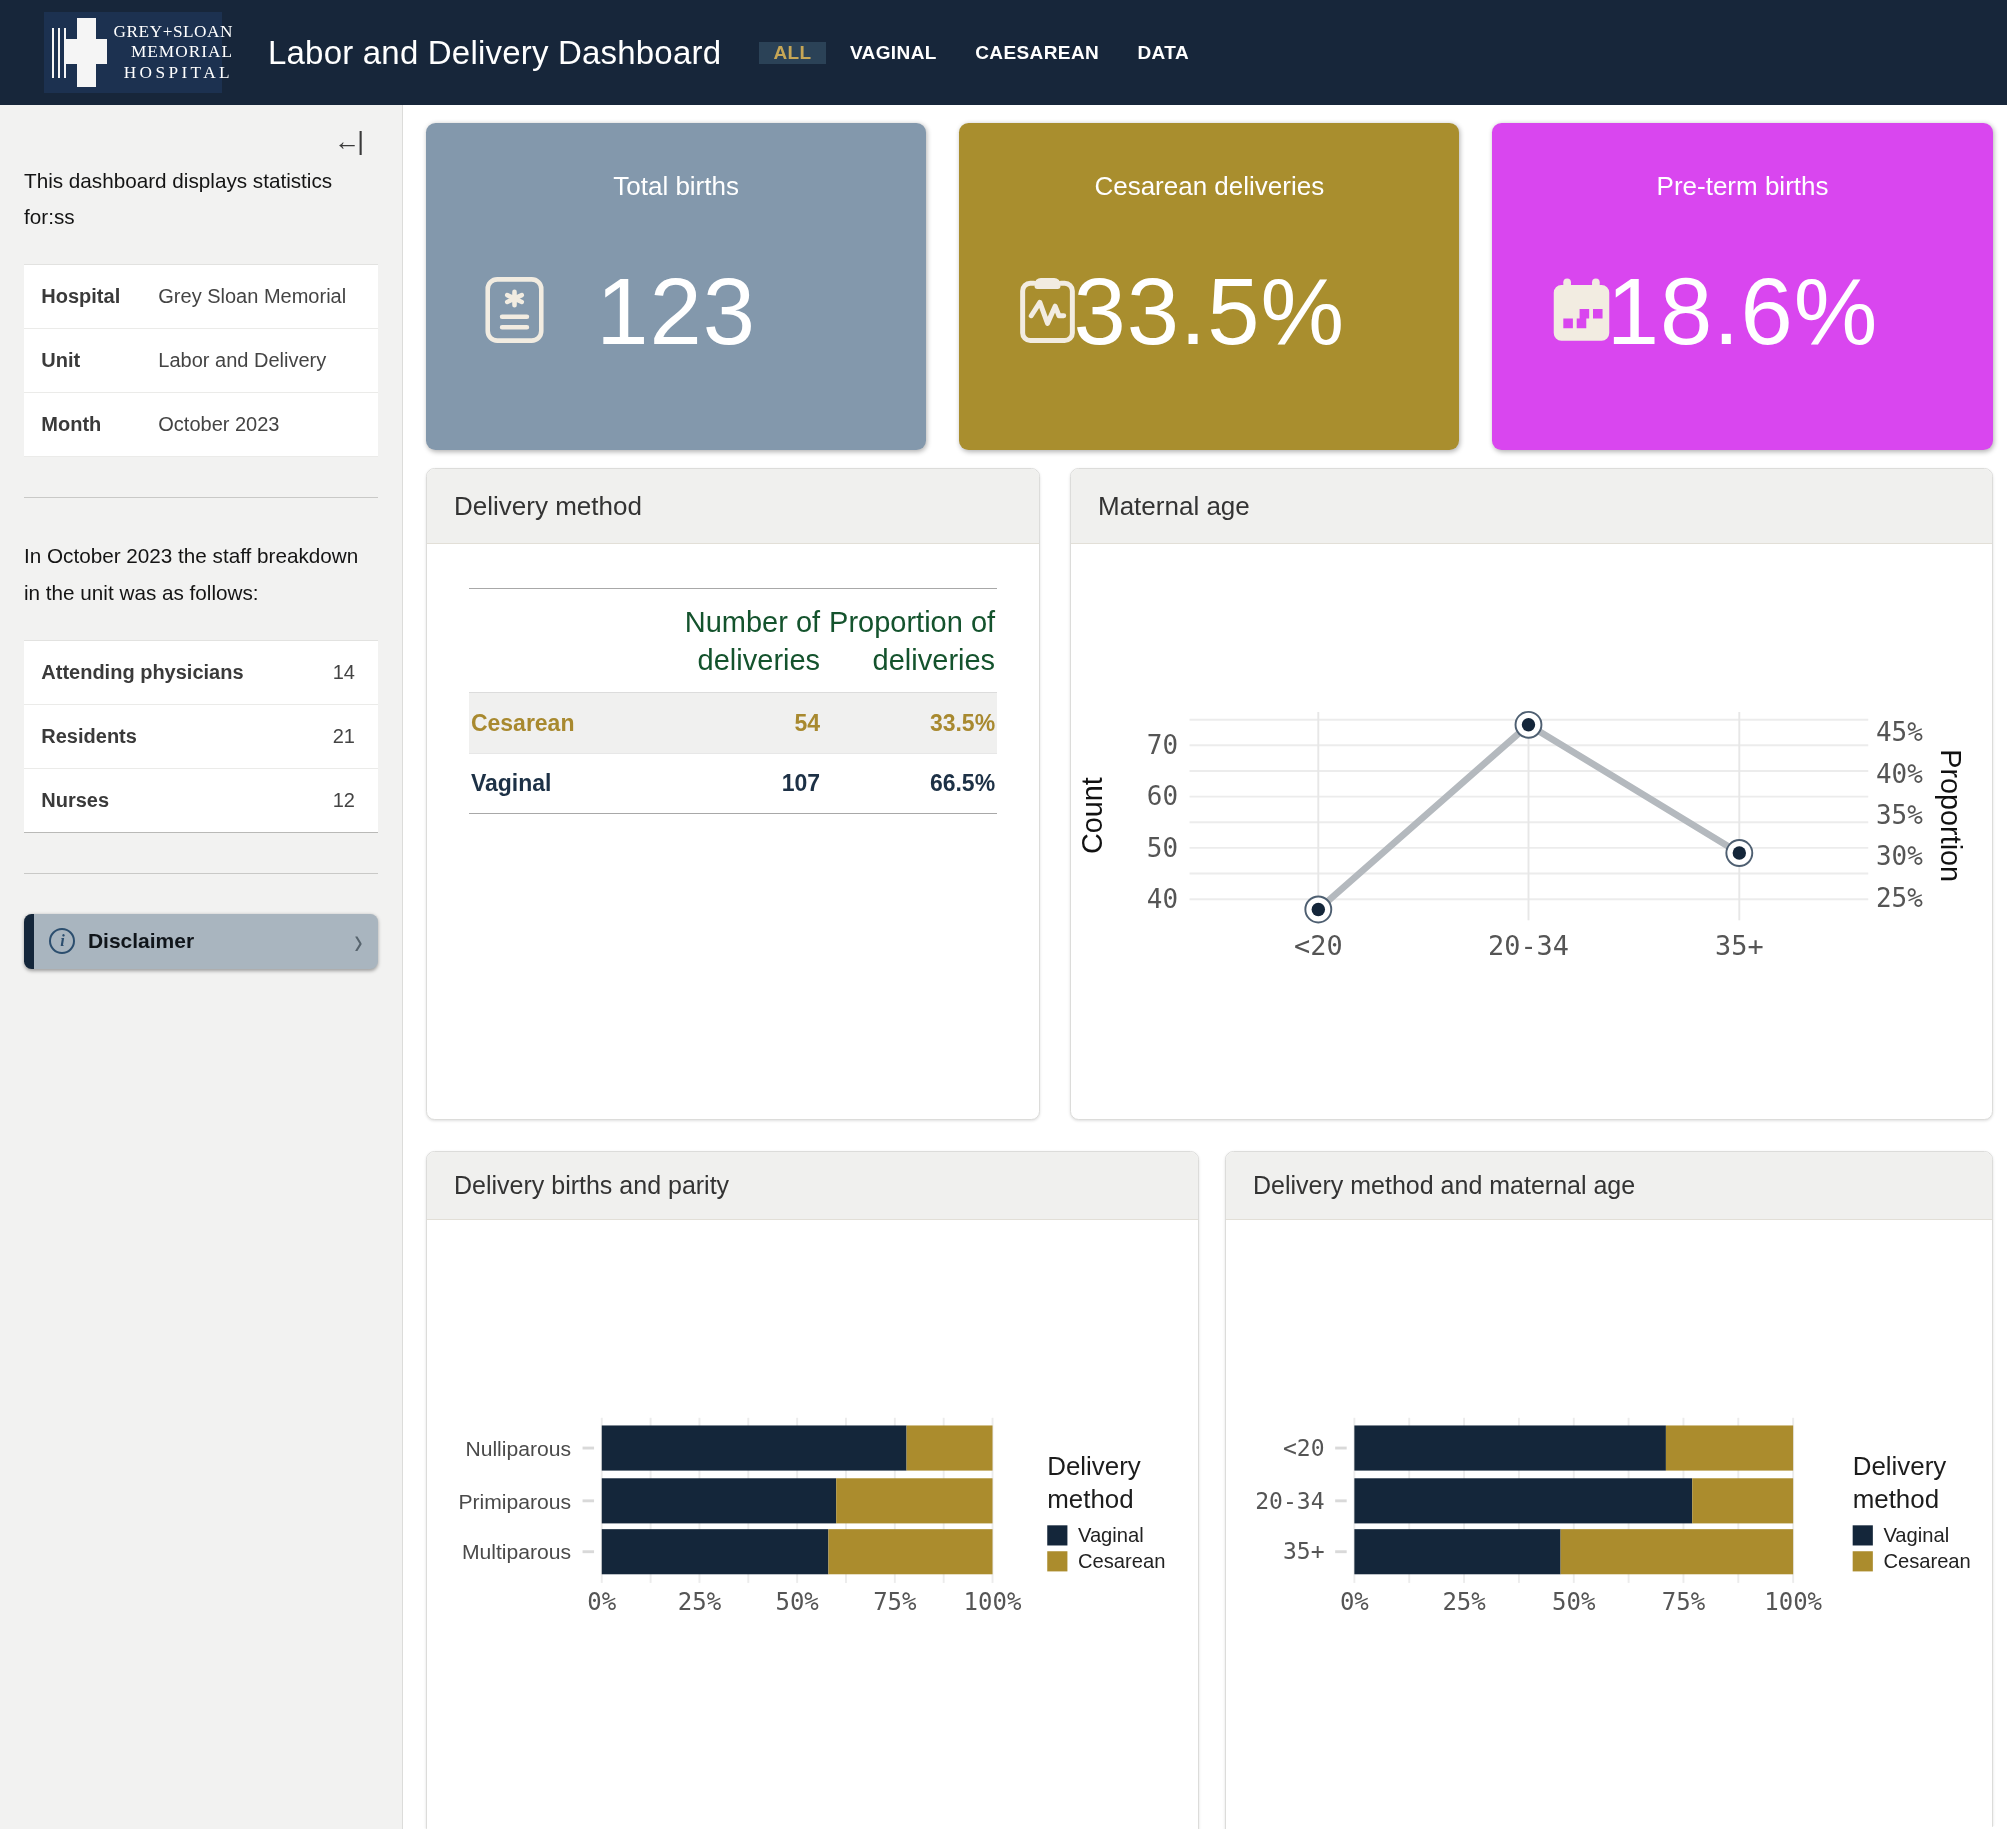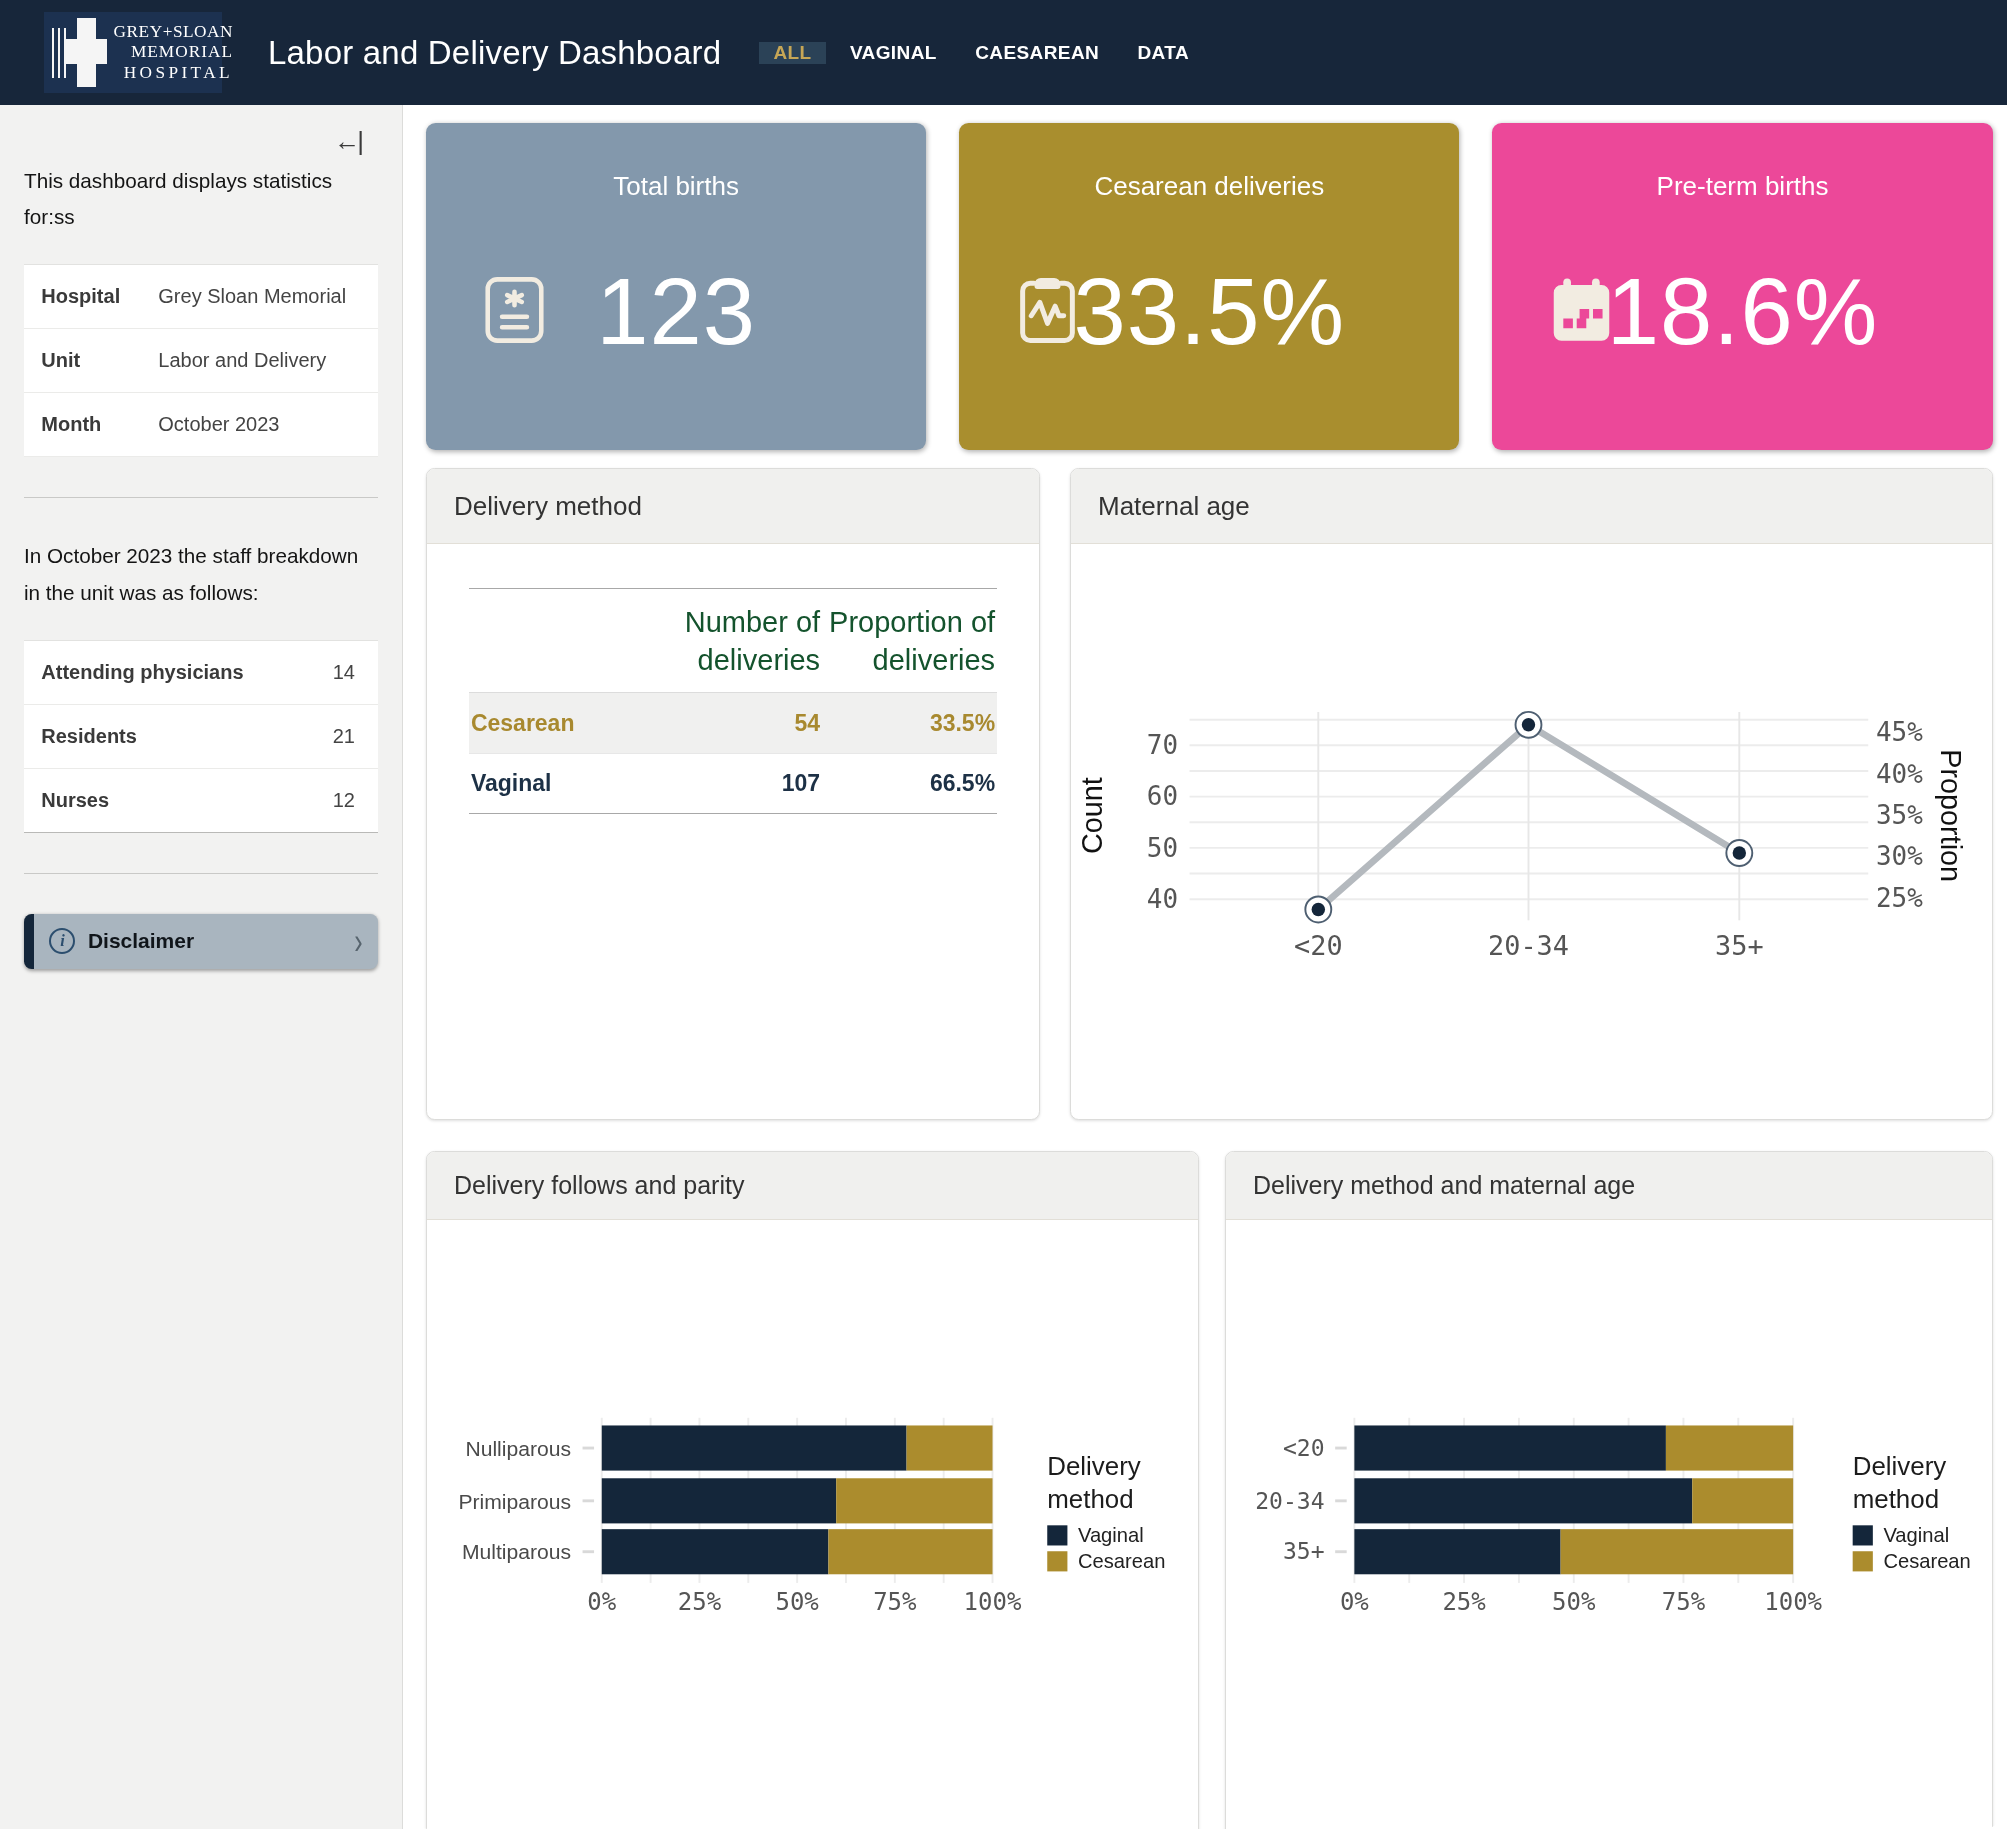--- a/index.html
+++ b/index.html
@@ -56,21 +56,21 @@
   .disclaimer-chevron { margin-left:auto; color:#57646e; font-size:25px;
                         transform:scaleY(1.5); font-weight:400; }
 
   
   .main { flex:1; padding:18px 15.4px 0 23px; background:#fff; overflow:hidden;border-radius:26px; }
   .vboxes { display:flex; gap:33px; }
   .vbox { flex:1; height:327px; border-radius:9.6px; color:#fff;
           box-shadow:1px 1.9px 5.8px rgba(0,0,0,.3); }
   .vbox-blue { background:#8398ac; }
   .vbox-gold { background:#a98e2e; }
-  .vbox-rose { background:#ec4899; }
+  .vbox-rose { background:#d946ef; }
   .vbox-title { text-align:center; margin-top:48px; font-size:26px; }
   .vbox-body { position:relative; margin-top:33px; height:154px;
                display:flex; align-items:center; justify-content:center; }
   .vbox-icon { position:absolute; left:56px; top:50%; transform:translateY(-50%); }
   .vbox-value { font-size:94px; line-height:1; letter-spacing:1px; }
 
   .row2 { display:flex; gap:30px; margin-top:18px; }
   .row3 { display:flex; gap:26px; margin-top:31px; }
   .card { background:#fff; border:1px solid #dcdcda; border-radius:8.6px;
           box-shadow:0 1px 2.9px rgba(0,0,0,.13); overflow:hidden; }
@@ -292,21 +292,21 @@
               <circle cx="476.06" cy="188.34285714285716" r="7" fill="#14263a"></circle>
               <circle cx="695.68" cy="321.9142857142857" r="13.5" fill="#fff" stroke="#4e5f71" stroke-width="2"></circle>
               <circle cx="695.68" cy="321.9142857142857" r="7" fill="#14263a"></circle>
             </svg>
           </div>
       </section>
     </div>
 
     <div class="row3">
       <section class="card card-parity">
-        <div class="card-header">Delivery follows and parity</div>
+        <div class="card-header">Delivery births and parity</div>
         <div class="chart-mount" id="parity-chart">
             <svg viewBox="0 0 803 652" width="100%" height="626">
               <line x1="182" x2="182" y1="206" y2="378" stroke="#ececec" stroke-width="2"></line>
               <line x1="232.875" x2="232.875" y1="206" y2="378" stroke="#ececec" stroke-width="2"></line>
               <line x1="283.75" x2="283.75" y1="206" y2="378" stroke="#ececec" stroke-width="2"></line>
               <line x1="334.625" x2="334.625" y1="206" y2="378" stroke="#ececec" stroke-width="2"></line>
               <line x1="385.5" x2="385.5" y1="206" y2="378" stroke="#ececec" stroke-width="2"></line>
               <line x1="436.375" x2="436.375" y1="206" y2="378" stroke="#ececec" stroke-width="2"></line>
               <line x1="487.25" x2="487.25" y1="206" y2="378" stroke="#ececec" stroke-width="2"></line>
               <line x1="538.125" x2="538.125" y1="206" y2="378" stroke="#ececec" stroke-width="2"></line>

